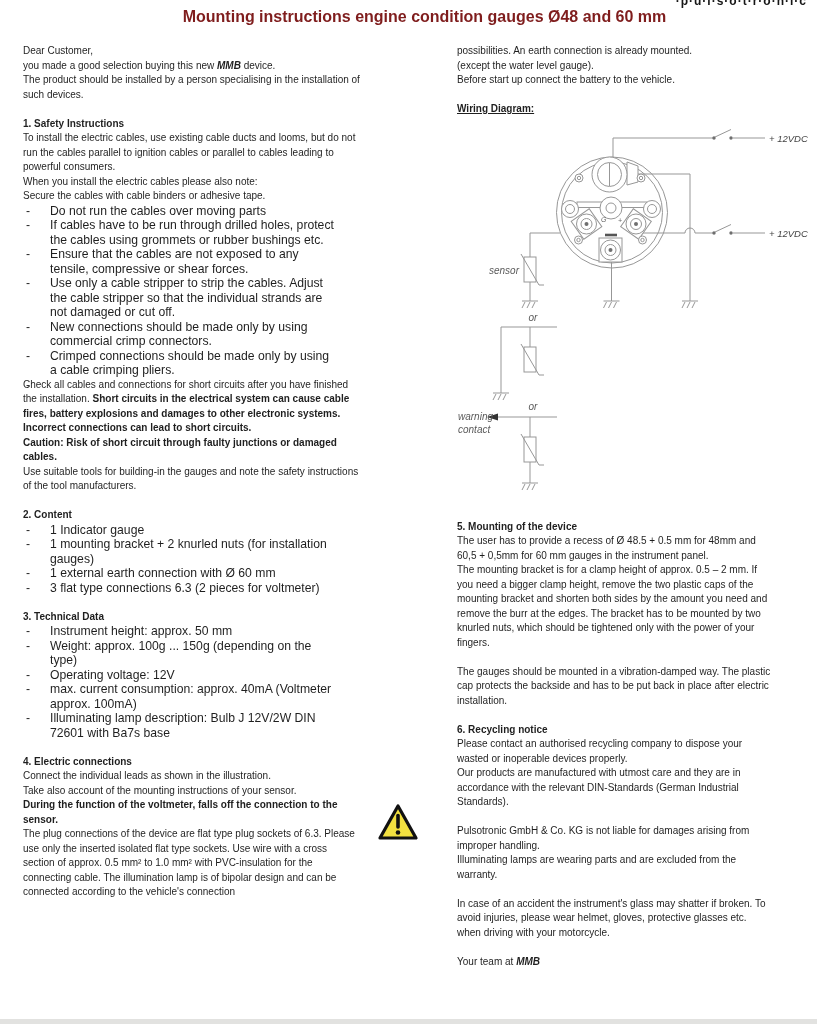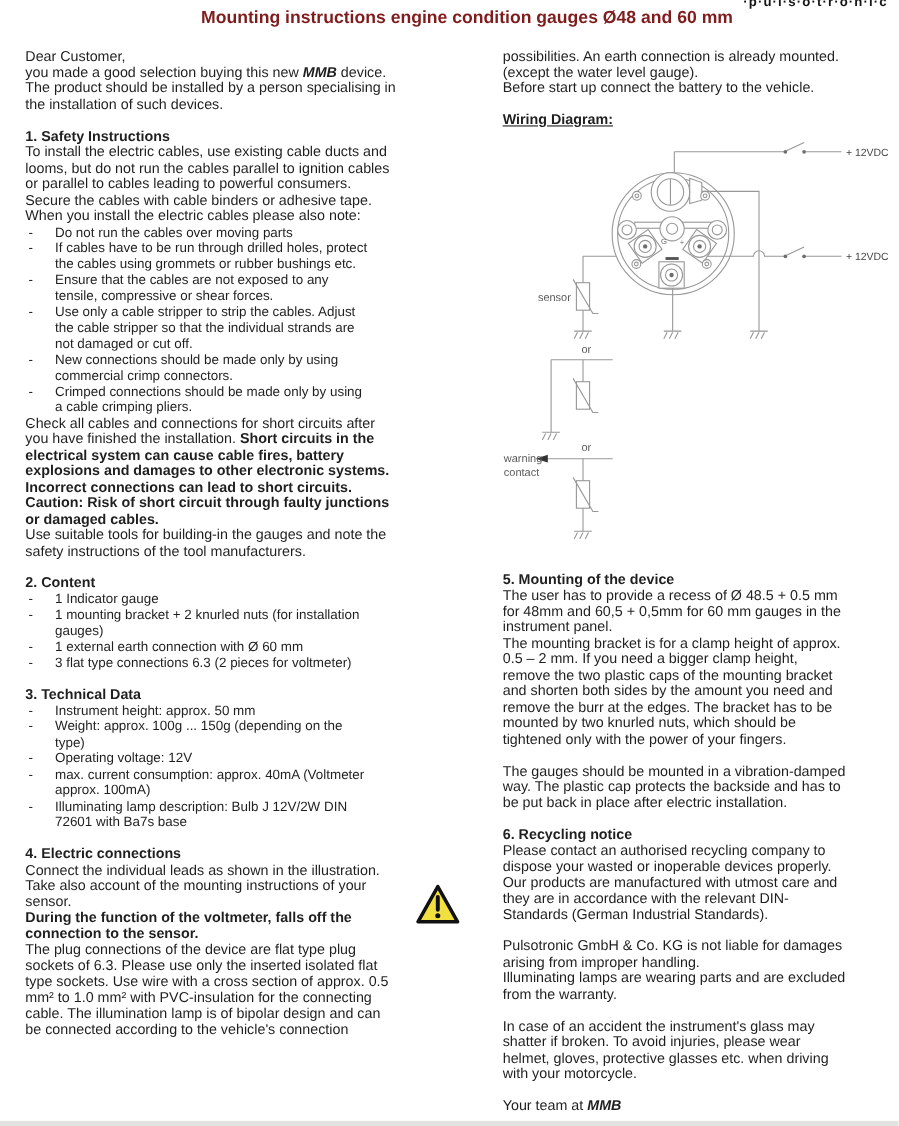--- a/index.html
+++ b/index.html
@@ -18,29 +18,29 @@
     position:absolute;top:-6px;right:10px;
     font-size:12px;font-weight:bold;letter-spacing:1px;color:#161616;
   }
   .title{
     position:absolute;top:8px;left:16px;width:100%;text-align:center;
     font-size:16px;font-weight:bold;color:#7f1d1d;
   }
   .col{position:absolute;top:44px;}
   .col-left{left:23px;width:338px;}
   .col-right{left:457px;width:314px;}
-  .p{font-size:13px;line-height:14.5px;}
+  .p{font-size:10px;line-height:14.5px;}
   .gap{height:14.5px;}
   .b{font-weight:bold;}
   .i{font-style:italic;}
   .u{text-decoration:underline;}
   .li{position:relative;padding-left:27px;font-size:12.2px;line-height:14.5px;}
   .li .dash{position:absolute;left:3px;top:0;}
   .li .li-body{display:inline-block;max-width:286px;vertical-align:top;}
-  .diagram-box{position:relative;height:403px;}
+  .diagram-box{position:relative;height:403px;font-style:italic;}
   svg.wiring{position:absolute;left:-17px;top:8px;}
   svg text{font-family:"Liberation Sans","DejaVu Sans",sans-serif;}
   .wire{stroke:var(--line-gray);stroke-width:1;fill:none;}
   .part{stroke:var(--line-gray);stroke-width:1;fill:#ffffff;}
   .part-open{stroke:var(--line-gray);stroke-width:1;fill:none;}
   .dot{fill:#6e6e6e;stroke:none;}
   .dlabel{fill:var(--label-gray);font-size:10px;}
   .vdc{fill:#444444;font-size:9.5px;}
   .tlabel{fill:#6a6a6a;font-size:7px;}
   .warning-tri{position:absolute;left:377px;top:802px;}
@@ -52,22 +52,22 @@
 <div class="logo">·p·u·l·s·o·t·r·o·n·i·c</div>
 <div class="title">Mounting instructions engine condition gauges Ø48 and 60 mm</div>
 
 <div class="col col-left">
     <div class="p"><span class="">Dear Customer,</span></div>
     <div class="p"><span class="">you made a good selection buying this new </span><span class="b i ">MMB</span><span class=""> device.</span></div>
     <div class="p"><span class="">The product should be installed by a person specialising in the installation of such devices.</span></div>
     <div class="gap"></div>
     <div class="p hline"><span class="b ">1. Safety Instructions</span></div>
     <div class="p"><span class="">To install the electric cables, use existing cable ducts and looms, but do not run the cables parallel to ignition cables or parallel to cables leading to powerful consumers.</span></div>
+    <div class="p"><span class="">When you install the electric cables please also note:</span></div>
     <div class="p"><span class="">Secure the cables with cable binders or adhesive tape.</span></div>
-    <div class="p"><span class="">When you install the electric cables please also note:</span></div>
     <div class="li"><span class="dash">-</span><span class="li-body"><span class="">Do not run the cables over moving parts</span></span></div>
     <div class="li"><span class="dash">-</span><span class="li-body"><span class="">If cables have to be run through drilled holes, protect the cables using grommets or rubber bushings etc.</span></span></div>
     <div class="li"><span class="dash">-</span><span class="li-body"><span class="">Ensure that the cables are not exposed to any tensile, compressive or shear forces.</span></span></div>
     <div class="li"><span class="dash">-</span><span class="li-body"><span class="">Use only a cable stripper to strip the cables. Adjust the cable stripper so that the individual strands are not damaged or cut off.</span></span></div>
     <div class="li"><span class="dash">-</span><span class="li-body"><span class="">New connections should be made only by using commercial crimp connectors.</span></span></div>
     <div class="li"><span class="dash">-</span><span class="li-body"><span class="">Crimped connections should be made only by using a cable crimping pliers.</span></span></div>
     <div class="li"><span class="dash">-</span></div>
     <div class="p"><span class="">Check all cables and connections for short circuits after you have finished the installation. </span><span class="b ">Short circuits in the electrical system can cause cable fires, battery explosions and damages to other electronic systems. Incorrect connections can lead to short circuits.</span></div>
     <div class="p"><span class="b ">Caution: Risk of short circuit through faulty junctions or damaged cables.</span></div>
     <div class="p"><span class="">Use suitable tools for building-in the gauges and note the safety instructions of the tool manufacturers.</span></div>

